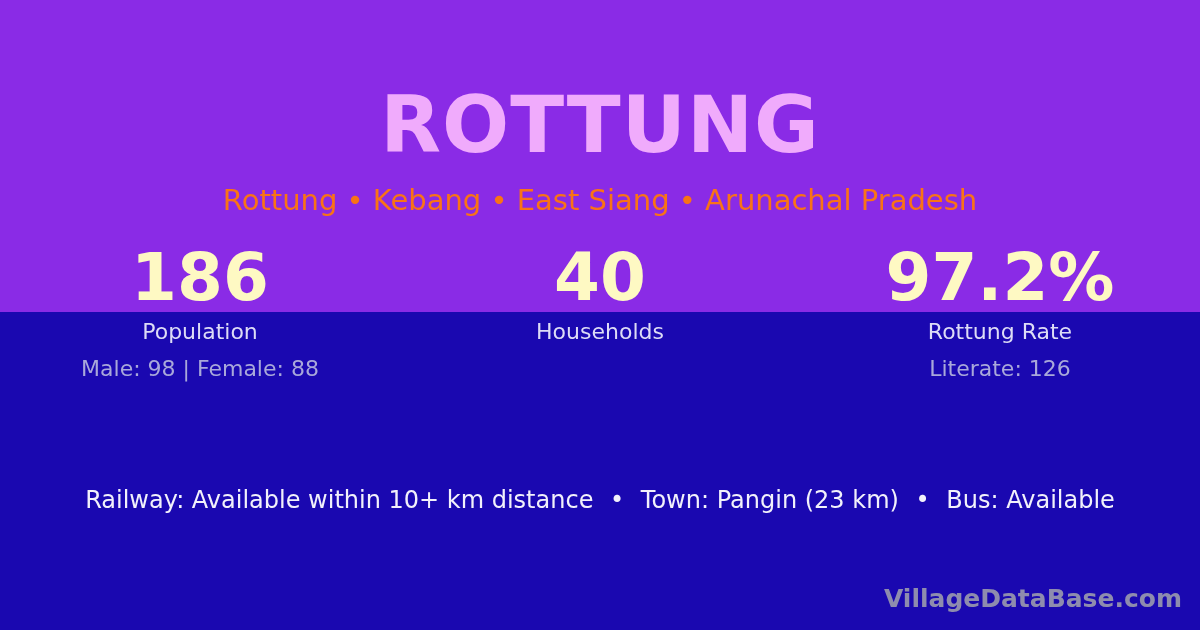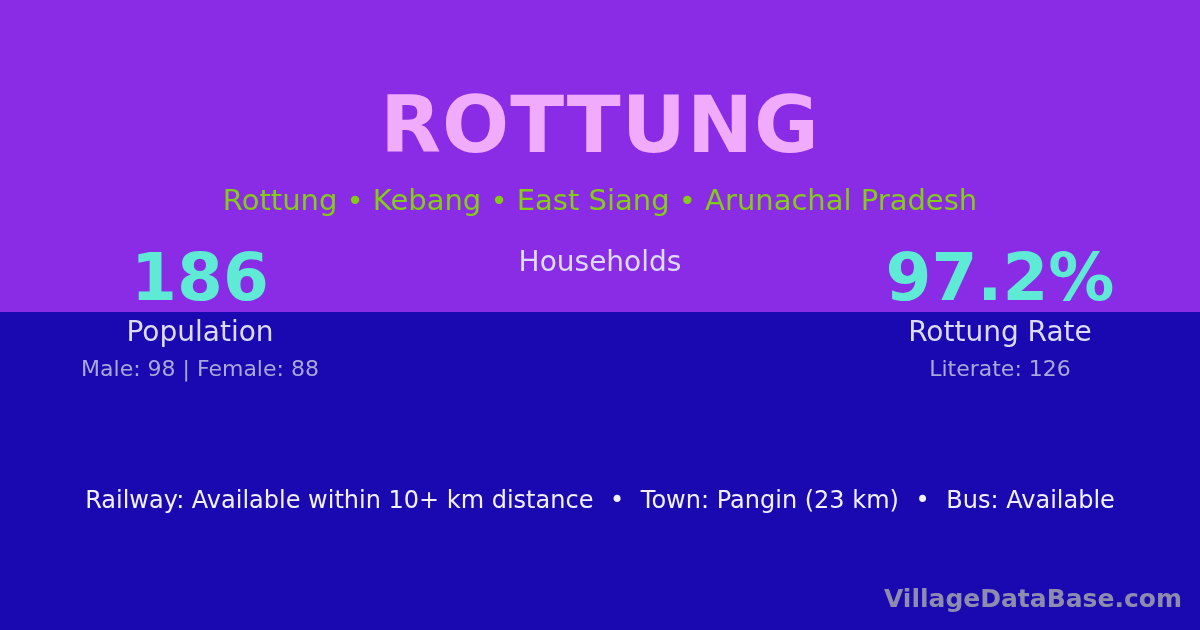--- a/index.html
+++ b/index.html
@@ -63,21 +63,21 @@
     white-space: nowrap;
   }
   .village-breadcrumb {
     position: absolute;
     left: 0;
     top: 182px;
     width: 1200px;
     font-size: 29px;
     font-weight: 400;
     line-height: 36px;
-    color: #84cc16;
+    color: #f97316;
     text-align: center;
     white-space: nowrap;
   }
 
   
   .stats-row {
     position: absolute;
     left: 0;
     top: 243px;
     width: 1200px;
@@ -86,27 +86,27 @@
   }
   .stat {
     flex: 1 1 0;
     text-align: center;
     position: relative;
   }
   .stat-value {
     font-size: 66px;
     font-weight: 700;
     line-height: 70px;
-    color: #5eead4;
+    color: #fef9c3;
     white-space: nowrap;
     letter-spacing: 0px;
   }
   .stat-label {
     margin-top: 2px;
-    font-size: 28px;
+    font-size: 22px;
     font-weight: 400;
     line-height: 34px;
     color: #DDDCF6;
     white-space: nowrap;
   }
   .stat-sub {
     margin-top: 8px;
     font-size: 22px;
     font-weight: 400;
     line-height: 24px;
@@ -161,20 +161,21 @@
 
   <div class="stats-row">
 
     <div class="stat">
       <div class="stat-value">186</div>
       <div class="stat-label">Population</div>
       <div class="stat-sub">Male: 98 | Female: 88</div>
     </div>
 
     <div class="stat">
+      <div class="stat-value">40</div>
       <div class="stat-label">Households</div>
       <div class="stat-sub"></div>
     </div>
 
     <div class="stat">
       <div class="stat-value">97.2%</div>
       <div class="stat-label">Rottung Rate</div>
       <div class="stat-sub">Literate: 126</div>
     </div>
 

